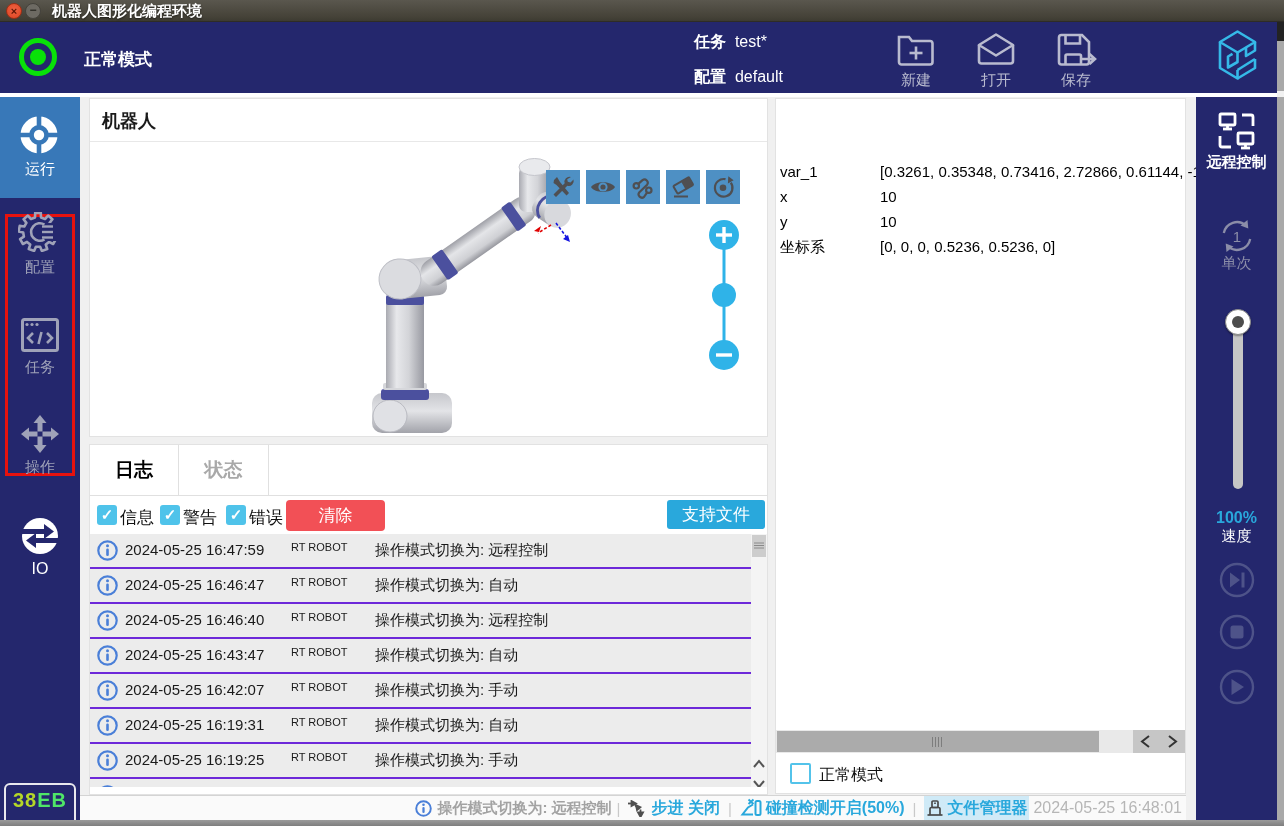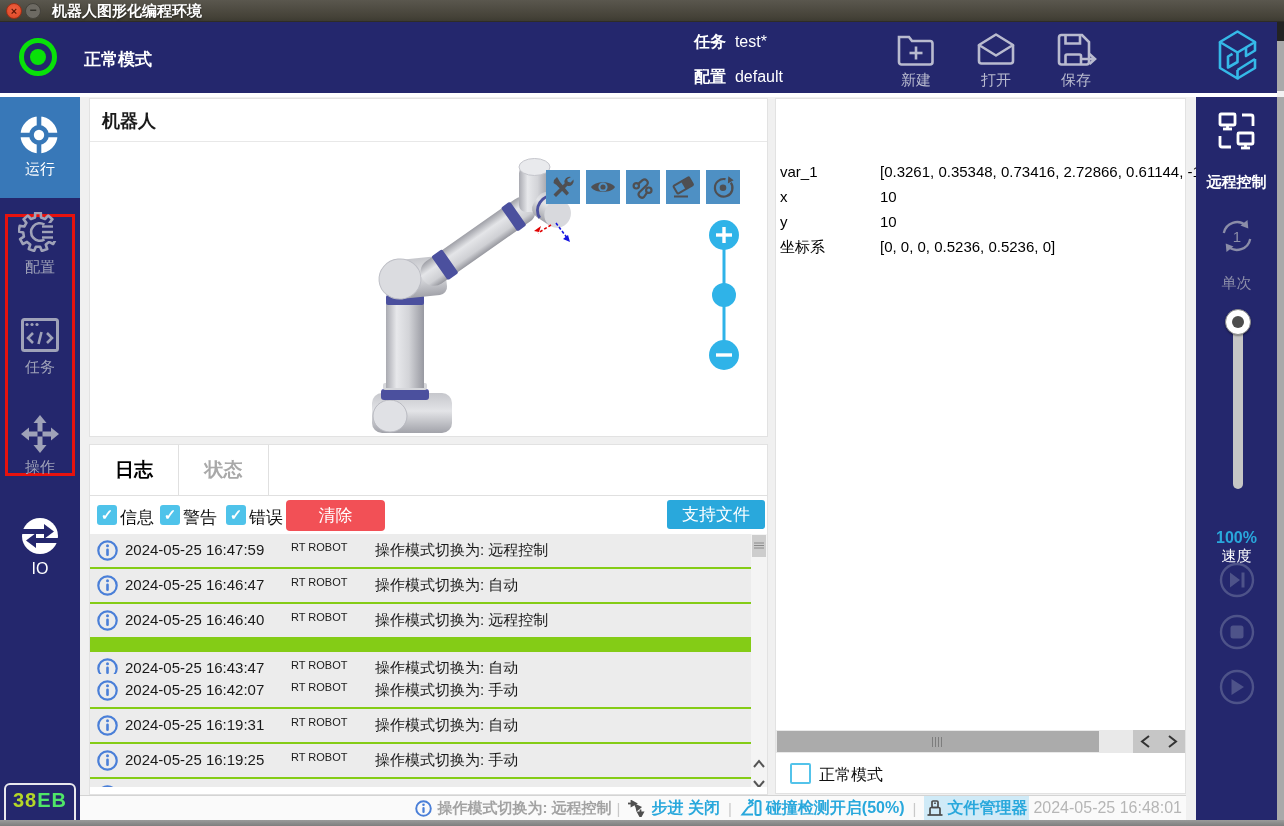--- a/index.html
+++ b/index.html
@@ -68,41 +68,41 @@
     line-height:50px; font-size:19px; }
   .tab-row-line { left:0; top:50px; width:677px; height:1px; background:#e0e0e0; }
   .filter-row { left:0; top:51px; width:677px; height:38px; background:#fff; }
   .cb { width:20px; height:20px; border-radius:3px; background:#4fc3ea; color:#fff;
     text-align:center; line-height:20px; font-size:15px; font-weight:bold; }
   .cb-label { font-size:17px; color:#111; }
   .btn-clear { left:196px; top:4px; width:99px; height:31px; background:#f25056;
     border-radius:4px; color:#fff; font-size:17px; text-align:center; line-height:31px; }
   .btn-file { left:577px; top:4px; width:98px; height:29px; background:#29a8dc;
     border-radius:3px; color:#fff; font-size:17px; text-align:center; line-height:29px; }
-  .loglist { left:0; top:89px; width:677px; height:253px; background:#84cc16; overflow:hidden; }
+  .loglist { left:0; top:89px; width:677px; height:253px; background:#6d28d9; overflow:hidden; }
   .logrow { left:0; width:661px; height:33px; background:#ececec; }
   .log-t { left:35px; top:7px; font-size:15px; color:#1a1a1a; }
   .log-s { left:201px; top:7px; font-size:11px; color:#1a1a1a; }
   .log-m { left:285px; top:7px; font-size:15px; color:#1a1a1a; }
 
   
   .var-panel { left:775px; top:98px; width:411px; height:696px; }
   .var-head { left:0; top:0; width:409px; height:33px; background:#f2f2f2;
     border-bottom:1px solid #d9d9d9; }
   .var-row { left:0; width:409px; height:25px; font-size:15px; color:#000; }
   .var-name { position:absolute; left:4px; top:2px; white-space:nowrap; }
   .var-val { position:absolute; left:104px; top:2px; white-space:nowrap; }
 
   
   .statusbar { left:80px; top:795px; width:1106px; height:25px; background:#fafafa;
     border-top:1px solid #d4d4d4; }
 
   
   .rightbar { left:1196px; top:97px; width:81px; height:723px; background:#24276d; }
-  .rb-label { width:81px; text-align:center; color:#fff; font-size:15px; font-weight:bold;margin-top:20px; }
+  .rb-label { width:81px; text-align:center; color:#fff; font-size:15px; font-weight:bold; }
 </style>
 </head>
 <body>
   <div class="abs titlebar"></div>
   <div class="abs tb-btn tb-close">×</div>
   <div class="abs tb-btn tb-min">−</div>
   <div class="abs tb-title">机器人图形化编程环境</div>
 
   <div class="abs header"></div>
   <div class="abs statuslight">
@@ -372,21 +372,21 @@
       <div class="abs logrow" style="top:70px;">
         <svg class="abs" style="left:7px; top:6px;" width="21" height="21" viewBox="0 0 21 21">
           <circle cx="10.5" cy="10.5" r="9.2" fill="none" stroke="#4a7fd8" stroke-width="2.2"></circle>
           <circle cx="10.5" cy="5.8" r="1.5" fill="#4a7fd8"></circle>
           <rect x="9.2" y="8.6" width="2.6" height="7.4" rx="1.2" fill="#4a7fd8"></rect>
         </svg>
         <div class="abs log-t">2024-05-25 16:46:40</div>
         <div class="abs log-s">RT ROBOT</div>
         <div class="abs log-m">操作模式切换为: 远程控制</div>
       </div>
-      <div class="abs logrow" style="top:118px;">
+      <div class="abs logrow" style="top:105px;">
         <svg class="abs" style="left:7px; top:6px;" width="21" height="21" viewBox="0 0 21 21">
           <circle cx="10.5" cy="10.5" r="9.2" fill="none" stroke="#4a7fd8" stroke-width="2.2"></circle>
           <circle cx="10.5" cy="5.8" r="1.5" fill="#4a7fd8"></circle>
           <rect x="9.2" y="8.6" width="2.6" height="7.4" rx="1.2" fill="#4a7fd8"></rect>
         </svg>
         <div class="abs log-t">2024-05-25 16:43:47</div>
         <div class="abs log-s">RT ROBOT</div>
         <div class="abs log-m">操作模式切换为: 自动</div>
       </div>
       <div class="abs logrow" style="top:140px;">

